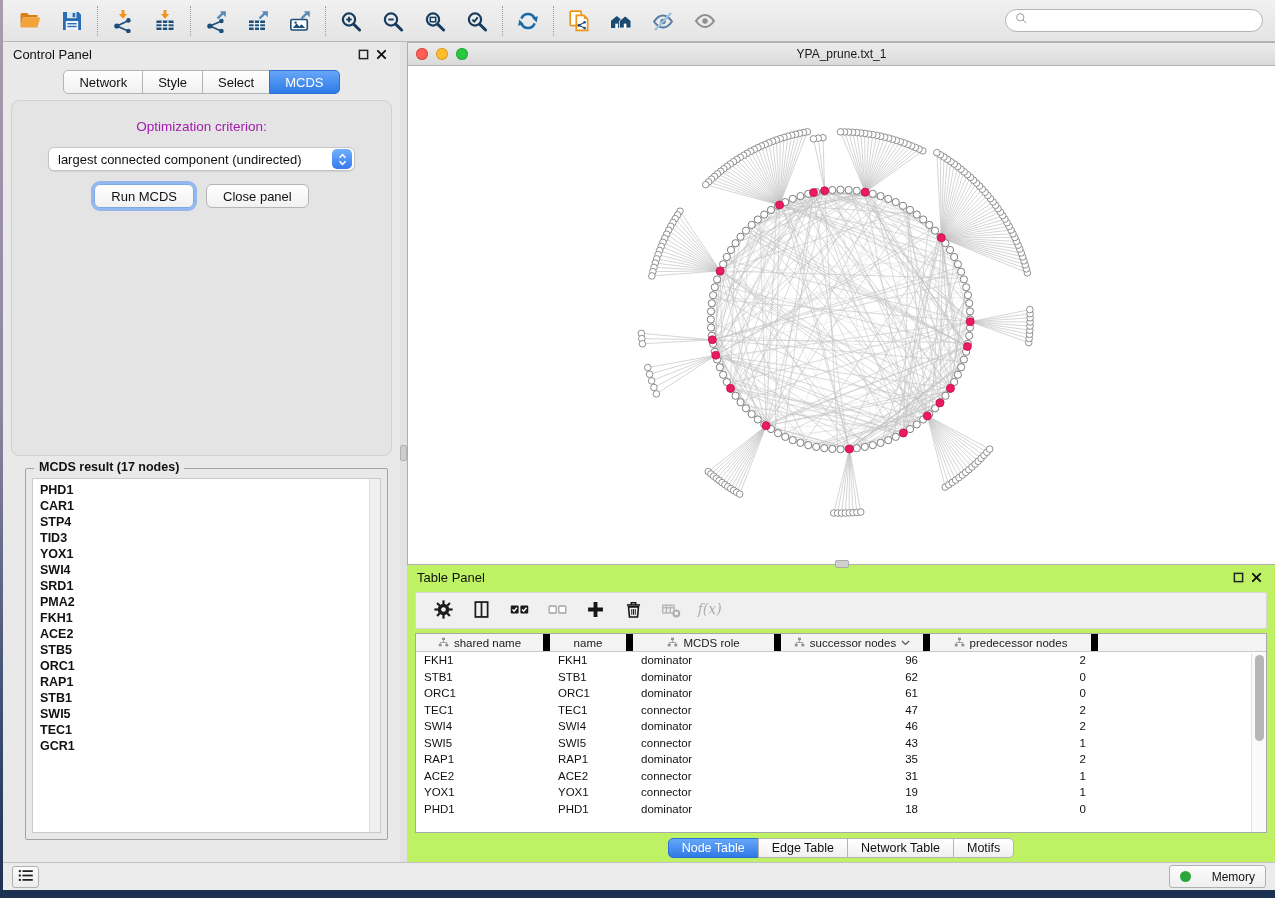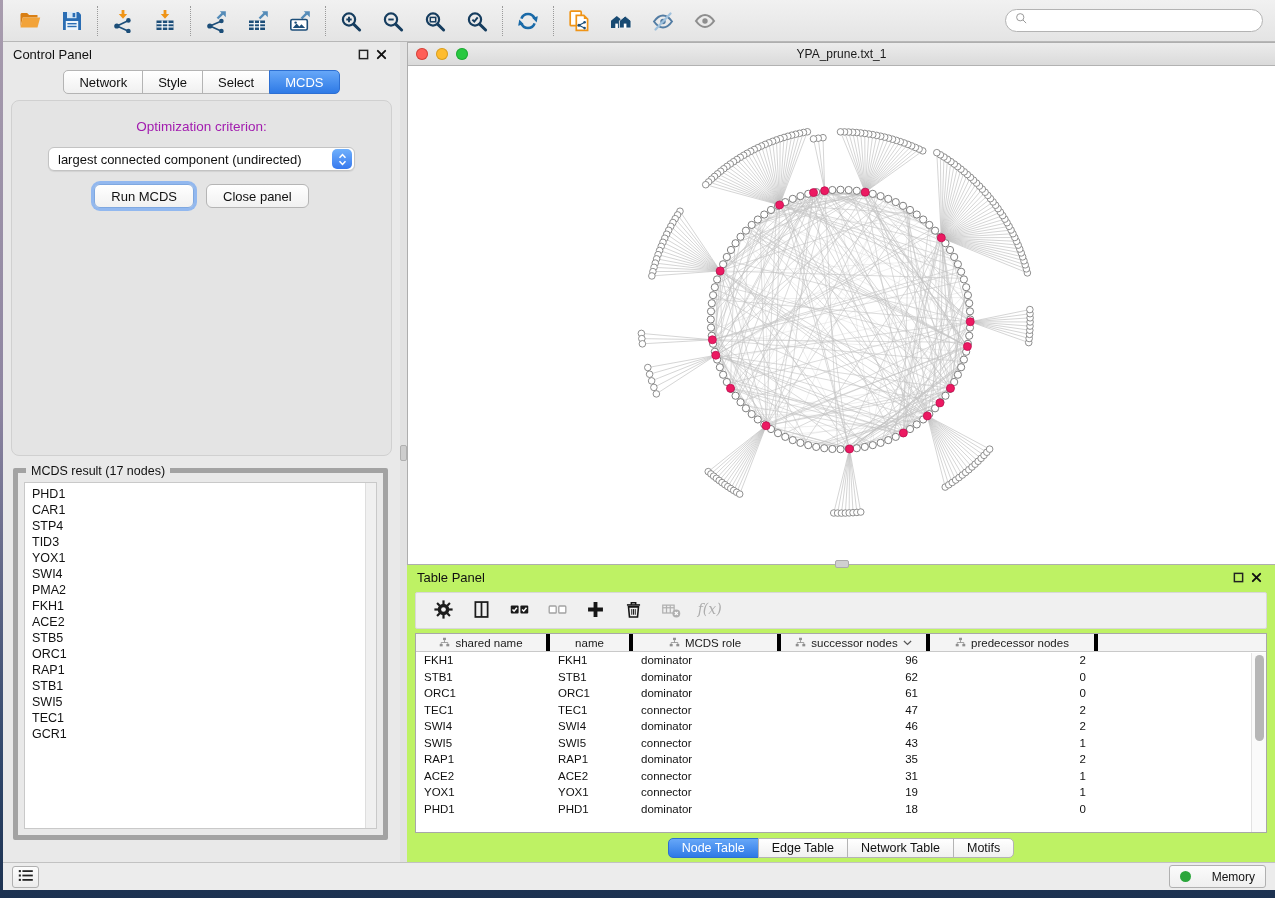--- a/index.html
+++ b/index.html
@@ -39,21 +39,21 @@
   .tab-content { margin:6px 8px 0 8px; height:356px; flex:0 0 356px; background:#e4e4e4; border:1px solid #d0d0d0; border-radius:8px; }
   .crit-label { text-align:center; margin-top:18px; font-size:13.5px; color:#a21caf; }
   .select-wrap { margin:13px 36px 0 36px; height:24px; background:#fff; border:1px solid #c3c3c3; border-radius:6px; display:flex; align-items:center; cursor:pointer; box-shadow:0 1px 1px rgba(0,0,0,0.08); }
   .select-value { flex:1; font-size:13px; padding-left:9px; color:#111; white-space:nowrap; }
   .select-stepper { width:20px; height:20px; margin-right:2px; border-radius:5px; background:linear-gradient(#6fb0fc,#3779ee); display:flex; align-items:center; justify-content:center; }
   .select-stepper svg { width:13px; height:17px; }
   .btn-row { display:flex; justify-content:center; gap:12px; margin-top:13px; }
   .pbtn { height:24px; padding:0 16px; font-size:13px; color:#111; background:linear-gradient(#ffffff,#f1f1f1); border:1px solid #b5b5b5; border-radius:6px; cursor:pointer; }
   .pbtn.focus-ring { box-shadow:0 0 0 3px rgba(102,160,245,0.65); border-color:#7fa8e0; }
 
-  .mcds-group { flex:1; margin:12px 12px 22px 10px; border:5px solid #a3a3a3; border-radius:2px; position:relative; min-height:0; }
+  .mcds-group { flex:1; margin:12px 12px 22px 22px; border:1px solid #a3a3a3; border-radius:2px; position:relative; min-height:0;font-weight:bold; }
   .group-legend { position:absolute; top:-9px; left:8px; background:#e9e9e9; padding:0 5px; font-size:12.5px; color:#111; }
   .mcds-list { position:absolute; left:6px; right:6px; top:9px; bottom:6px; background:#fff; border:1px solid #c9c9c9; overflow:hidden; padding:3px 0 0 7px; }
   .mitem { font-size:12.5px; line-height:16px; color:#111; }
   .mcds-scroll { position:absolute; right:7px; top:10px; bottom:7px; width:11px; background:#f0f0f0; border-left:1px solid #dedede; }
 
   
   .v-split { width:7px; flex:0 0 7px; background:#e2e2e2; position:relative; cursor:col-resize; }
   .v-split .grip { position:absolute; top:403px; left:0; width:7px; height:16px; background:#cdcdcd; border:1px solid #b0b0b0; border-radius:2px; }
 
   
@@ -74,21 +74,21 @@
   
   .table-panel { height:297px; flex:0 0 297px; background:#bef264; display:flex; flex-direction:column; }
   .tp-toolbar { margin:3px 8px 0 8px; height:37px; flex:0 0 37px; background:#f0f0f0; border:1px solid #d8d8d8; border-radius:2px; display:flex; align-items:center; padding-left:10px; gap:4px; }
   .tp-btn { background:none; border:none; width:34px; height:32px; display:flex; align-items:center; justify-content:center; cursor:pointer; }
   .tp-btn svg { width:21px; height:21px; }
   .tp-btn.wide svg { width:28px; }
   .tp-btn.disabled { cursor:default; }
 
   .table-box { margin:4px 8px 0 8px; flex:1; background:#fff; border:1px solid #a8a8a8; position:relative; overflow:hidden; min-height:0; }
   .thead { display:flex; height:18px; background:#f4f4f4; border-bottom:1px solid #c9c9c9; }
-  .th { display:flex; align-items:center; justify-content:center; gap:5px; border-right:4px solid #000000; font-size:11.5px; color:#1a1a1a; overflow:hidden; cursor:pointer; }
+  .th { display:flex; align-items:center; justify-content:center; gap:5px; border-right:7px solid #000000; font-size:11.5px; color:#1a1a1a; overflow:hidden; cursor:pointer; }
   .th.filler { flex:1; border-right:none; cursor:default; }
   .th .icon svg { width:11px; height:11px; display:block; }
   .th .icon.chev svg { width:9px; height:6px; }
   .trow { display:flex; height:16.5px; cursor:default; }
   .td { font-size:11.5px; color:#111; padding-left:8px; display:flex; align-items:center; overflow:hidden; }
   .td.num { justify-content:flex-end; padding-right:12px; padding-left:0; }
   .vscroll { position:absolute; top:19px; right:0; bottom:0; width:15px; background:#fafafa; border-left:1px solid #e2e2e2; }
   .vscroll .thumb { position:absolute; top:2px; left:2.5px; width:9px; height:86px; background:#b6b6b6; border-radius:5px; }
 
   .ttab-row { height:29px; flex:0 0 29px; display:flex; justify-content:center; align-items:center; }
@@ -348,20 +348,21 @@
 
       <div class="mcds-group">
         <span class="group-legend">MCDS result (17 nodes)</span>
         <div class="mcds-list" id="mcds-list">
             <div class="mitem">PHD1</div>
             <div class="mitem">CAR1</div>
             <div class="mitem">STP4</div>
             <div class="mitem">TID3</div>
             <div class="mitem">YOX1</div>
             <div class="mitem">SWI4</div>
+            <div class="mitem">SRD1</div>
             <div class="mitem">PMA2</div>
             <div class="mitem">FKH1</div>
             <div class="mitem">ACE2</div>
             <div class="mitem">STB5</div>
             <div class="mitem">ORC1</div>
             <div class="mitem">RAP1</div>
             <div class="mitem">STB1</div>
             <div class="mitem">SWI5</div>
             <div class="mitem">TEC1</div>
             <div class="mitem">GCR1</div>

